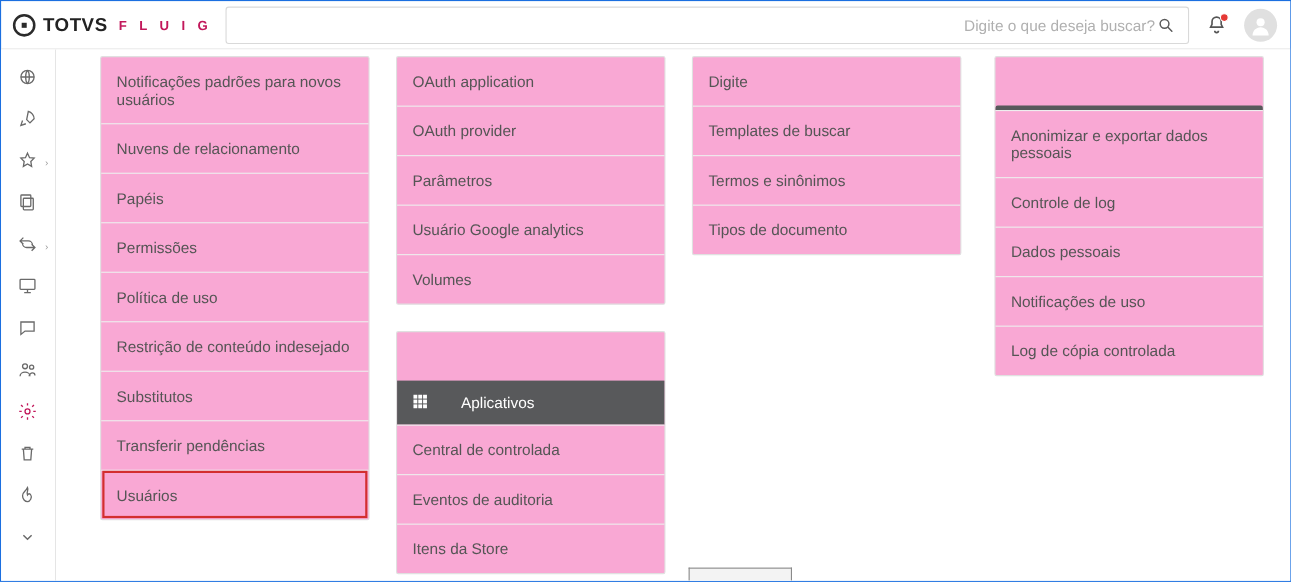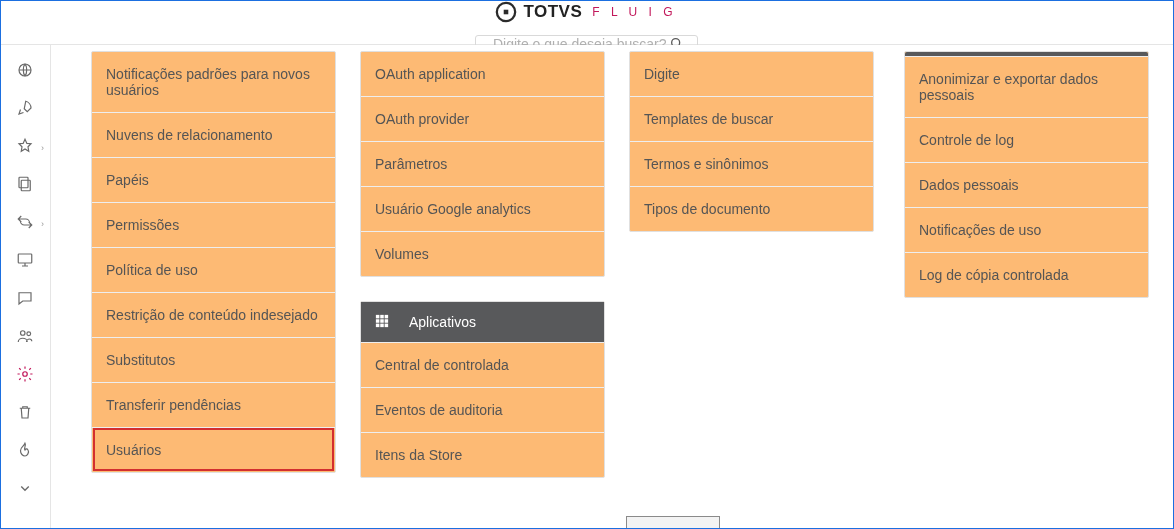--- a/index.html
+++ b/index.html
@@ -1,47 +1,47 @@
 <!DOCTYPE html>
 <html><head>
 <meta charset="utf-8">
 <style>
   * { box-sizing: border-box; margin: 0; padding: 0; }
   html, body { width: 1174px; height: 529px; overflow: hidden; font-family: "Segoe UI", Arial, sans-serif; background: #fff; color: #555; }
   body { border: 1px solid #1b6fe0; position: relative; }
 
   
-  .topbar { height: 44px; display: flex; align-items: center; padding: 0 12px 0 10px; border-bottom: 1px solid #e5e5e5; gap: 12px; flex-direction: column; }
+  .topbar { height: 44px; display: flex; align-items: center; padding: 0 12px 0 10px; border-bottom: 1px solid #e5e5e5; gap: 12px; }
   .logo-wrap { display: flex; align-items: center; gap: 6px; }
   .logo-mark { width: 22px; height: 22px; }
   .logo-mark svg { display:block; }
   .logo-totvs { font-weight: 700; font-size: 17px; letter-spacing: 0.5px; color: #222; }
-  .logo-fluig { font-size: 12px; letter-spacing: 4px; color: #c2185b; font-weight: 400; margin-left: 4px; }
+  .logo-fluig { font-size: 12px; letter-spacing: 4px; color: #c2185b; font-weight: 700; margin-left: 4px; }
   .search-wrap { flex: 1; height: 34px; border: 1px solid #d9d9d9; border-radius: 3px; display: flex; align-items: center; padding: 0 10px; }
   .search-wrap input { flex: 1; border: none; outline: none; font-size: 14px; color: #a16207; background: transparent; text-align: right; }
   .search-wrap input::placeholder { color: #b0b0b0; }
   .search-icon-wrap { width: 20px; display:flex; align-items:center; justify-content:center; color:#5a5a5a; }
   .bell-wrap { position: relative; width: 26px; height: 26px; display:flex; align-items:center; justify-content:center; color:#555; }
   .bell-dot { position:absolute; top:2px; right:2px; width:8px; height:8px; background:#e53935; border-radius:50%; border:1px solid #fff; }
   .avatar { width: 30px; height: 30px; border-radius: 50%; background: #e0e0e0; display:flex; align-items:center; justify-content:center; color:#fff; }
 
   
   .app-body { position:absolute; top:44px; bottom:0; left:0; right:0; display:flex; }
   .sidebar { width:50px; border-right:1px solid #e5e5e5; background:#fff; }
   .sidebar ul { list-style:none; padding-top:8px; }
   .sidebar li { height:38px; display:flex; align-items:center; justify-content:flex-start; padding-left:15px; color:#6a6a6a; cursor:pointer; position:relative; }
   .sidebar li.active { color:#c2185b; }
   .sidebar li .chev { position:absolute; right:6px; font-size:9px; color:#999; }
   .content { flex:1; overflow:hidden; background:#fff; position:relative; }
   .columns { display:flex; gap:24px; padding: 6px 24px 16px 40px; align-items:flex-start; }
   .col { flex: 0 0 245px; }
   .col:last-child { flex: 0 0 245px; margin-left:auto; }
 
-  .card { background:#fdba74; border:1px solid #e0e0e0; border-radius:2px; }
-  .card-header { background:#58595b; color:#fff; height:40px; display:flex; align-items:center; gap:18px; padding:0 14px; font-size:14px; font-weight:500; }
+  .card { background:#f9a8d4; border:1px solid #e0e0e0; border-radius:2px; }
+  .card-header { background:#58595b; color:#fff; height:40px; display:flex; align-items:center; gap:28px; padding:0 14px; font-size:14px; font-weight:500;margin-top:44px; }
   .card-header .hicon { width:16px; height:16px; display:flex; }
   .card-header.cutoff { height:4px; padding:0; border-radius:2px 2px 0 0; }
   .item { border-top:1px solid #eee; padding:14px 14px; font-size:14px; color:#555; cursor:pointer; }
   .item.first { border-top:none; }
   .item.highlight { outline: 2px solid #d32f2f; outline-offset: -3px; }
 
   .bottom-bar-frag { position:absolute; left:575px; bottom:0; width:94px; height:12px; border:1px solid #8a8a8a; border-bottom:none; background:#f3f3f3; }
 
   
   svg { fill: currentColor; }

